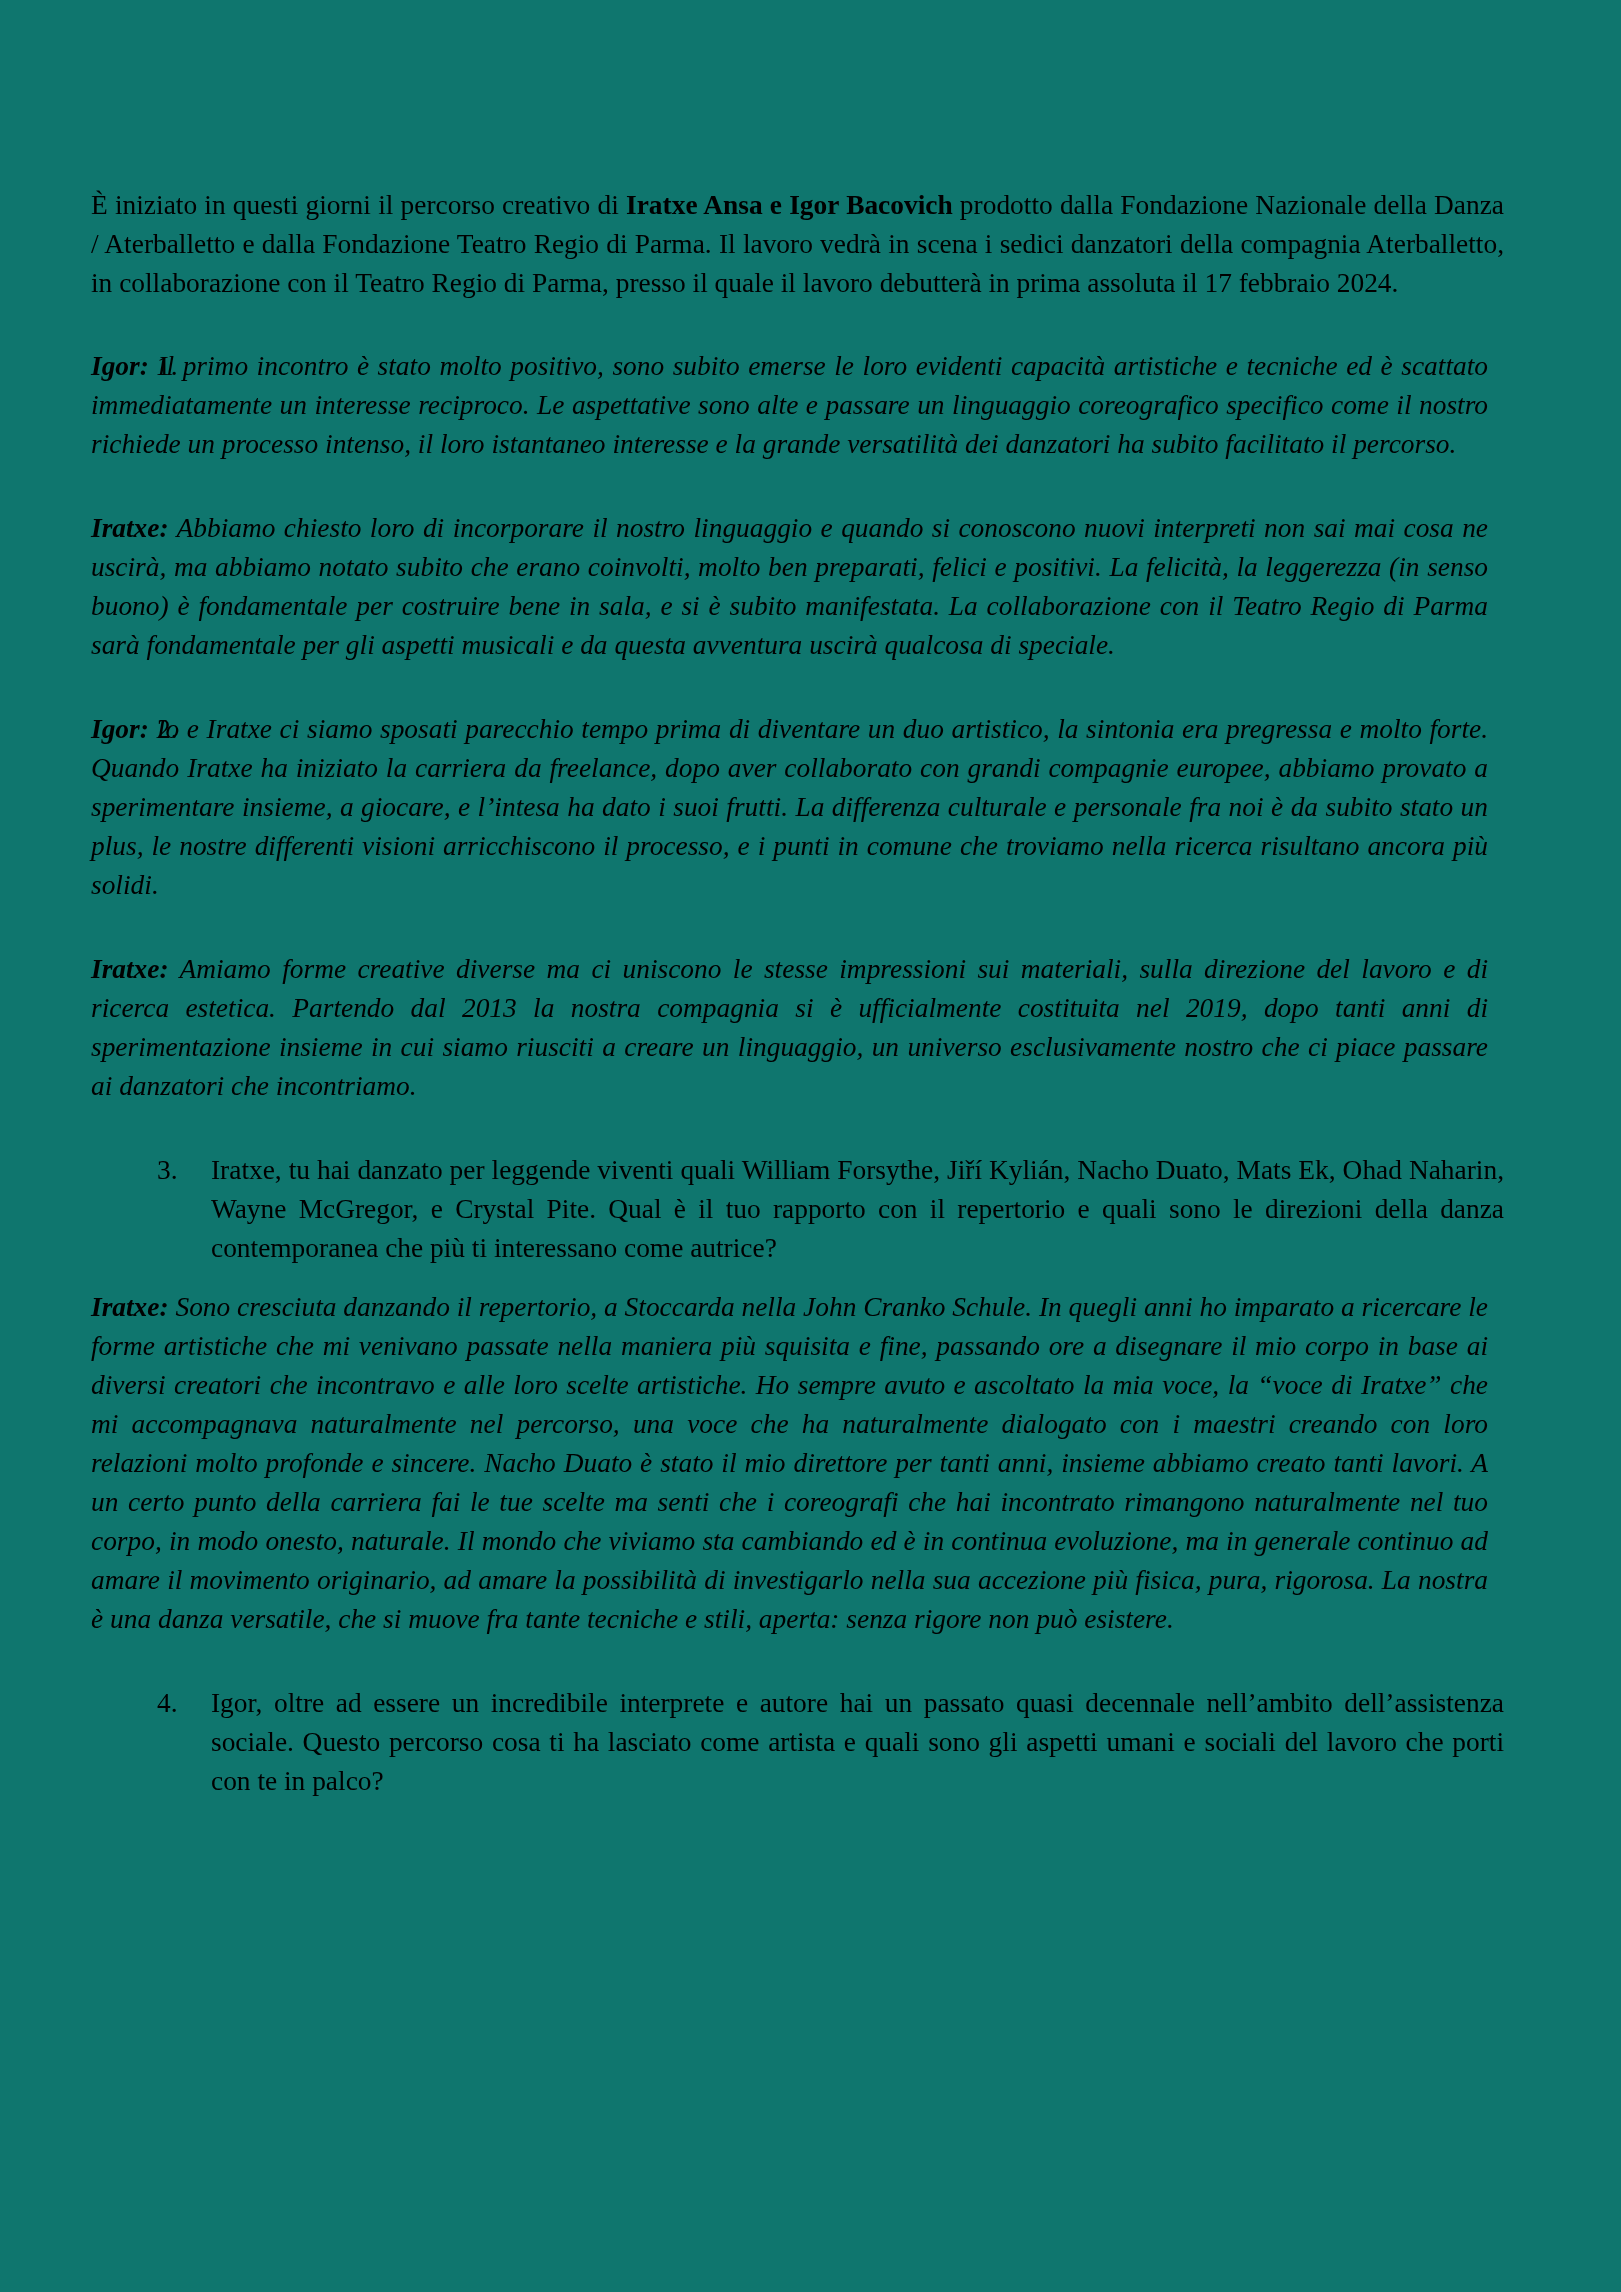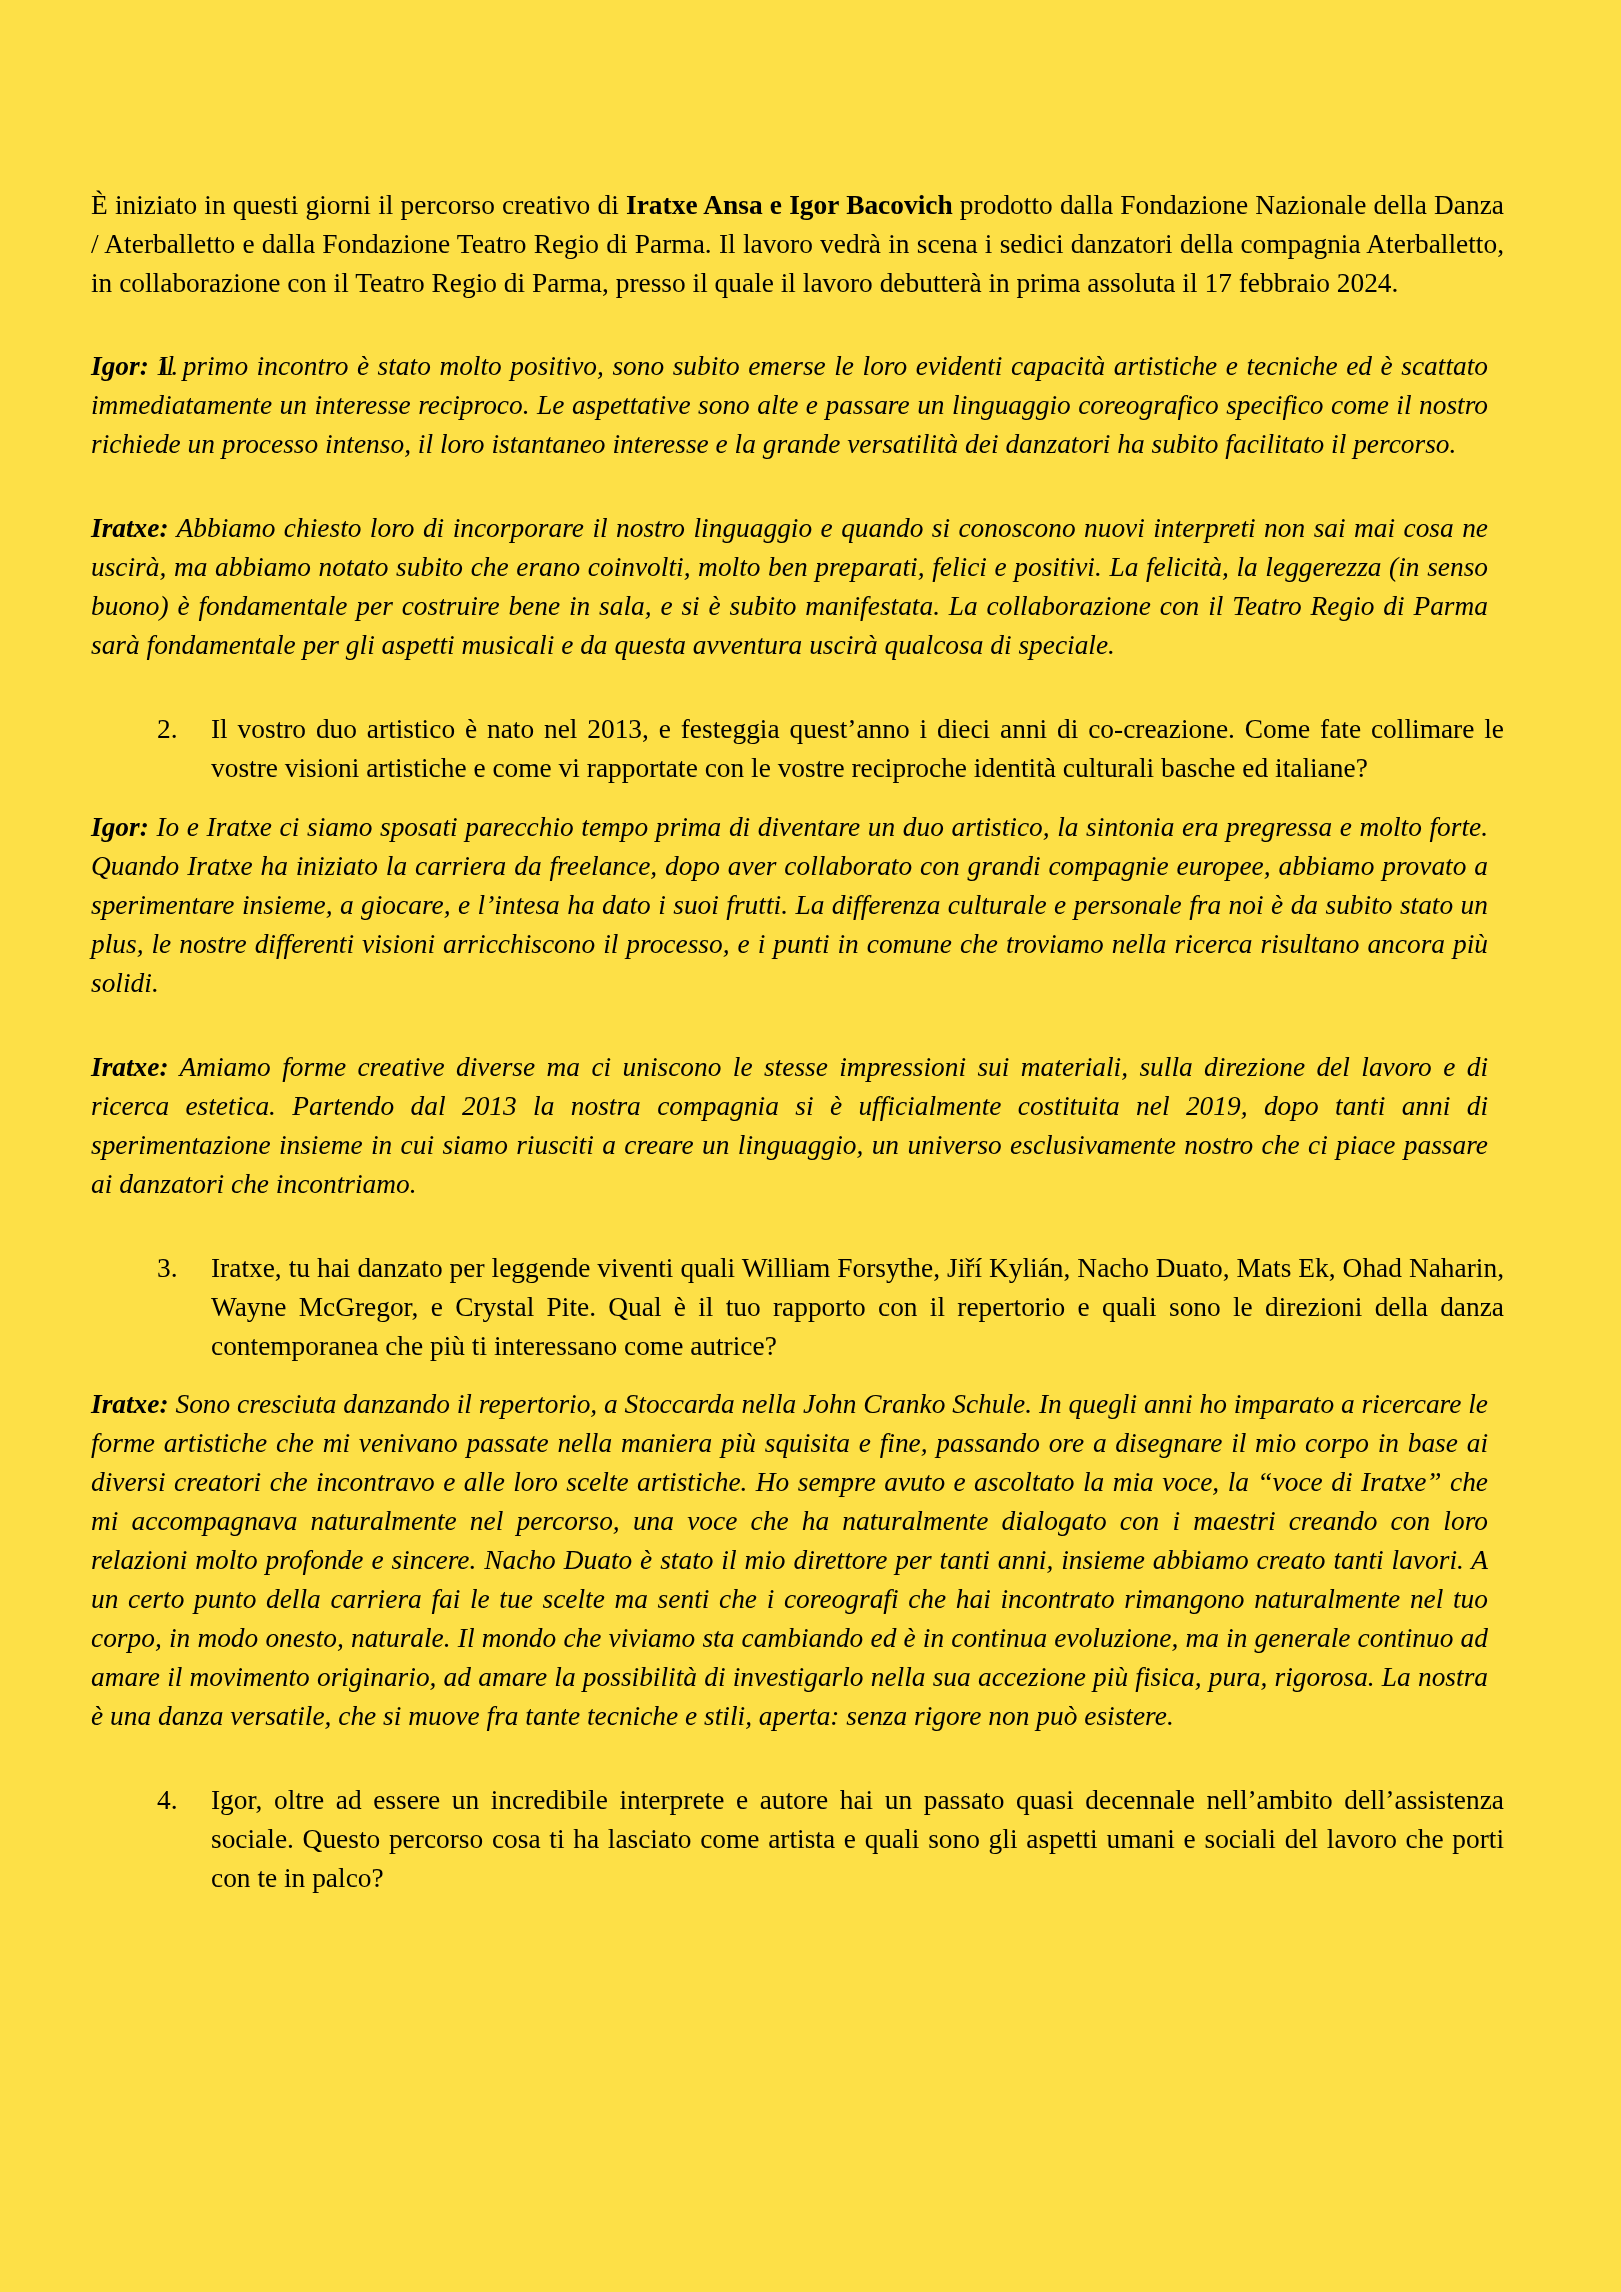--- a/index.html
+++ b/index.html
@@ -7,21 +7,21 @@
     margin: 0;
     padding: 0;
     background: #ffffff;
   }
   .page {
     position: relative;
     width: 1621px;
     height: 2293px;
     box-sizing: border-box;
     margin: 0 auto;
-    background: #fde047;
+    background: #0f766e;
     color: #000000;
     font-family: "Liberation Serif", "DejaVu Serif", serif;
     font-size: 27.4px;
     line-height: 39px;
     text-align: justify;
     padding: 186px 117px 0 91px;
     overflow: hidden;
   }
   p { margin: 0; }
   .intro {
@@ -57,21 +57,20 @@
   <div class="question">
     <span class="qnum">1.</span>
   </div>
 
   <p class="answer"><b class="speaker">Igor:</b> <span class="atext">Il primo incontro è stato molto positivo, sono subito emerse le loro evidenti capacità artistiche e tecniche ed è scattato immediatamente un interesse reciproco. Le aspettative sono alte e passare un linguaggio coreografico specifico come il nostro richiede un processo intenso, il loro istantaneo interesse e la grande versatilità dei danzatori ha subito facilitato il percorso.</span></p>
 
   <p class="answer"><b class="speaker">Iratxe:</b> <span class="atext">Abbiamo chiesto loro di incorporare il nostro linguaggio e quando si conoscono nuovi interpreti non sai mai cosa ne uscirà, ma abbiamo notato subito che erano coinvolti, molto ben preparati, felici e positivi. La felicità, la leggerezza (in senso buono) è fondamentale per costruire bene in sala, e si è subito manifestata. La collaborazione con il Teatro Regio di Parma sarà fondamentale per gli aspetti musicali e da questa avventura uscirà qualcosa di speciale.</span></p>
 
   <div class="question">
     <span class="qnum">2.</span>
-    <span class="qtext">Il vostro duo artistico è nato nel 2013, e festeggia quest’anno i dieci anni di co-creazione. Come fate collimare le vostre visioni artistiche e come vi rapportate con le vostre reciproche identità culturali basche ed italiane?</span>
   </div>
 
   <p class="answer"><b class="speaker">Igor:</b> <span class="atext">Io e Iratxe ci siamo sposati parecchio tempo prima di diventare un duo artistico, la sintonia era pregressa e molto forte. Quando Iratxe ha iniziato la carriera da freelance, dopo aver collaborato con grandi compagnie europee, abbiamo provato a sperimentare insieme, a giocare, e l’intesa ha dato i suoi frutti. La differenza culturale e personale fra noi è da subito stato un plus, le nostre differenti visioni arricchiscono il processo, e i punti in comune che troviamo nella ricerca risultano ancora più solidi.</span></p>
 
   <p class="answer"><b class="speaker">Iratxe:</b> <span class="atext">Amiamo forme creative diverse ma ci uniscono le stesse impressioni sui materiali, sulla direzione del lavoro e di ricerca estetica. Partendo dal 2013 la nostra compagnia si è ufficialmente costituita nel 2019, dopo tanti anni di sperimentazione insieme in cui siamo riusciti a creare un linguaggio, un universo esclusivamente nostro che ci piace passare ai danzatori che incontriamo.</span></p>
 
   <div class="question">
     <span class="qnum">3.</span>
     <span class="qtext">Iratxe, tu hai danzato per leggende viventi quali William Forsythe, Jiří Kylián, Nacho Duato, Mats Ek, Ohad Naharin, Wayne McGregor, e Crystal Pite. Qual è il tuo rapporto con il repertorio e quali sono le direzioni della danza contemporanea che più ti interessano come autrice?</span>
   </div>

